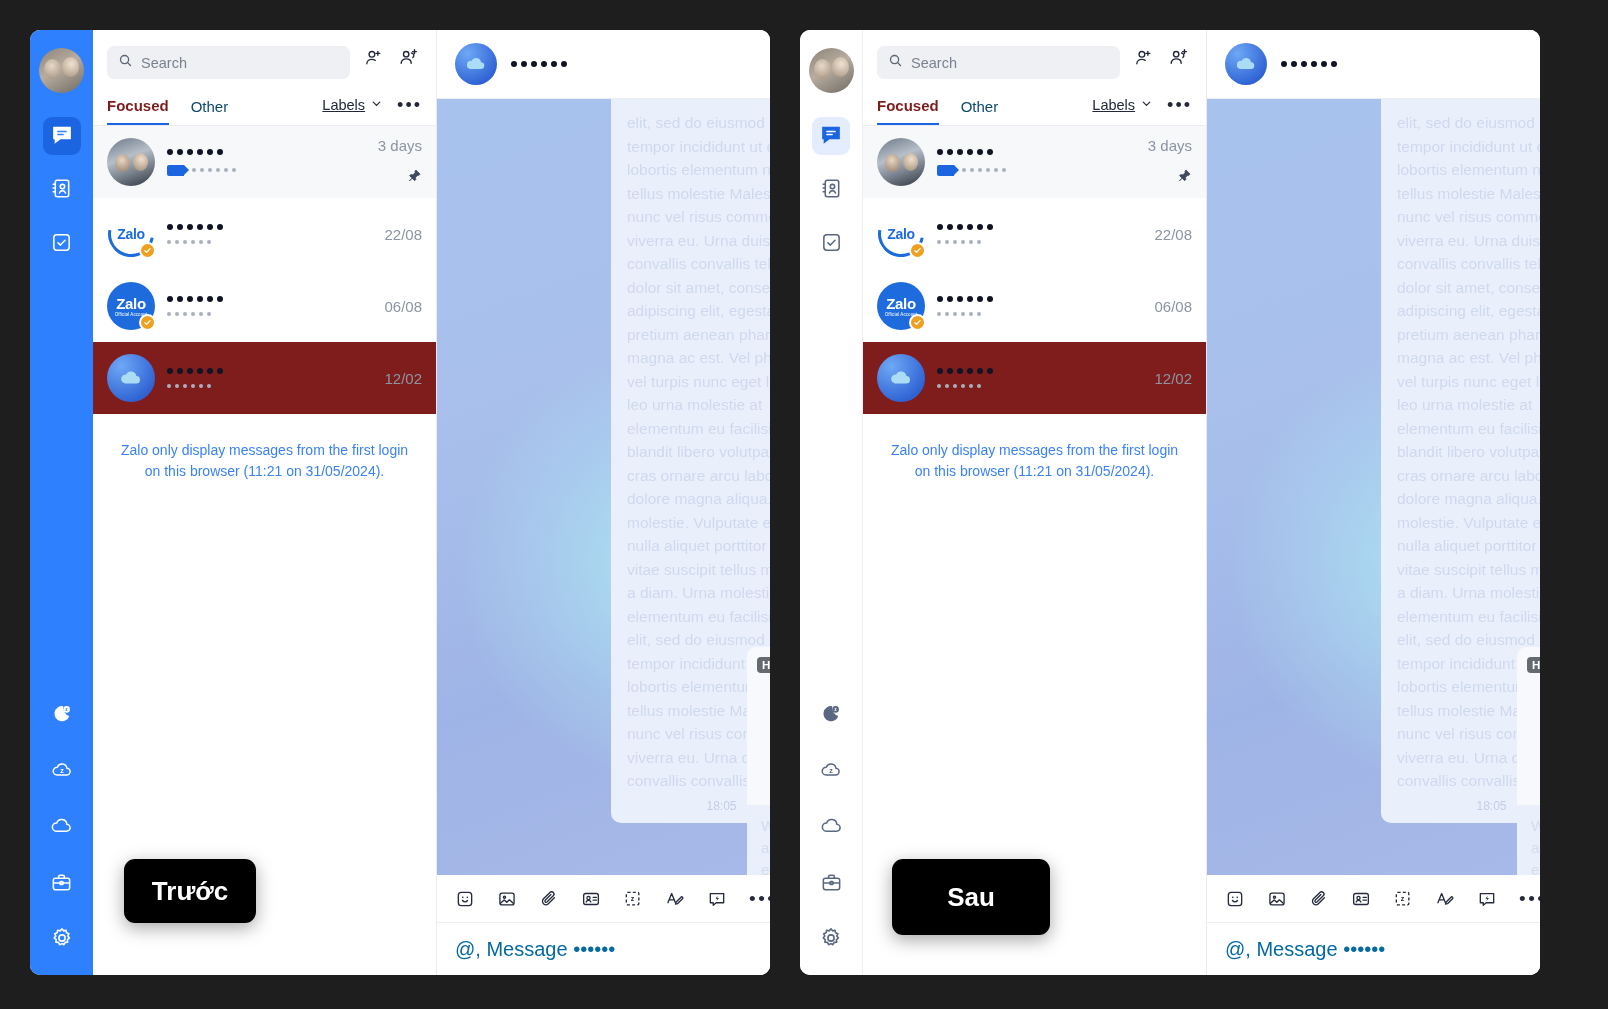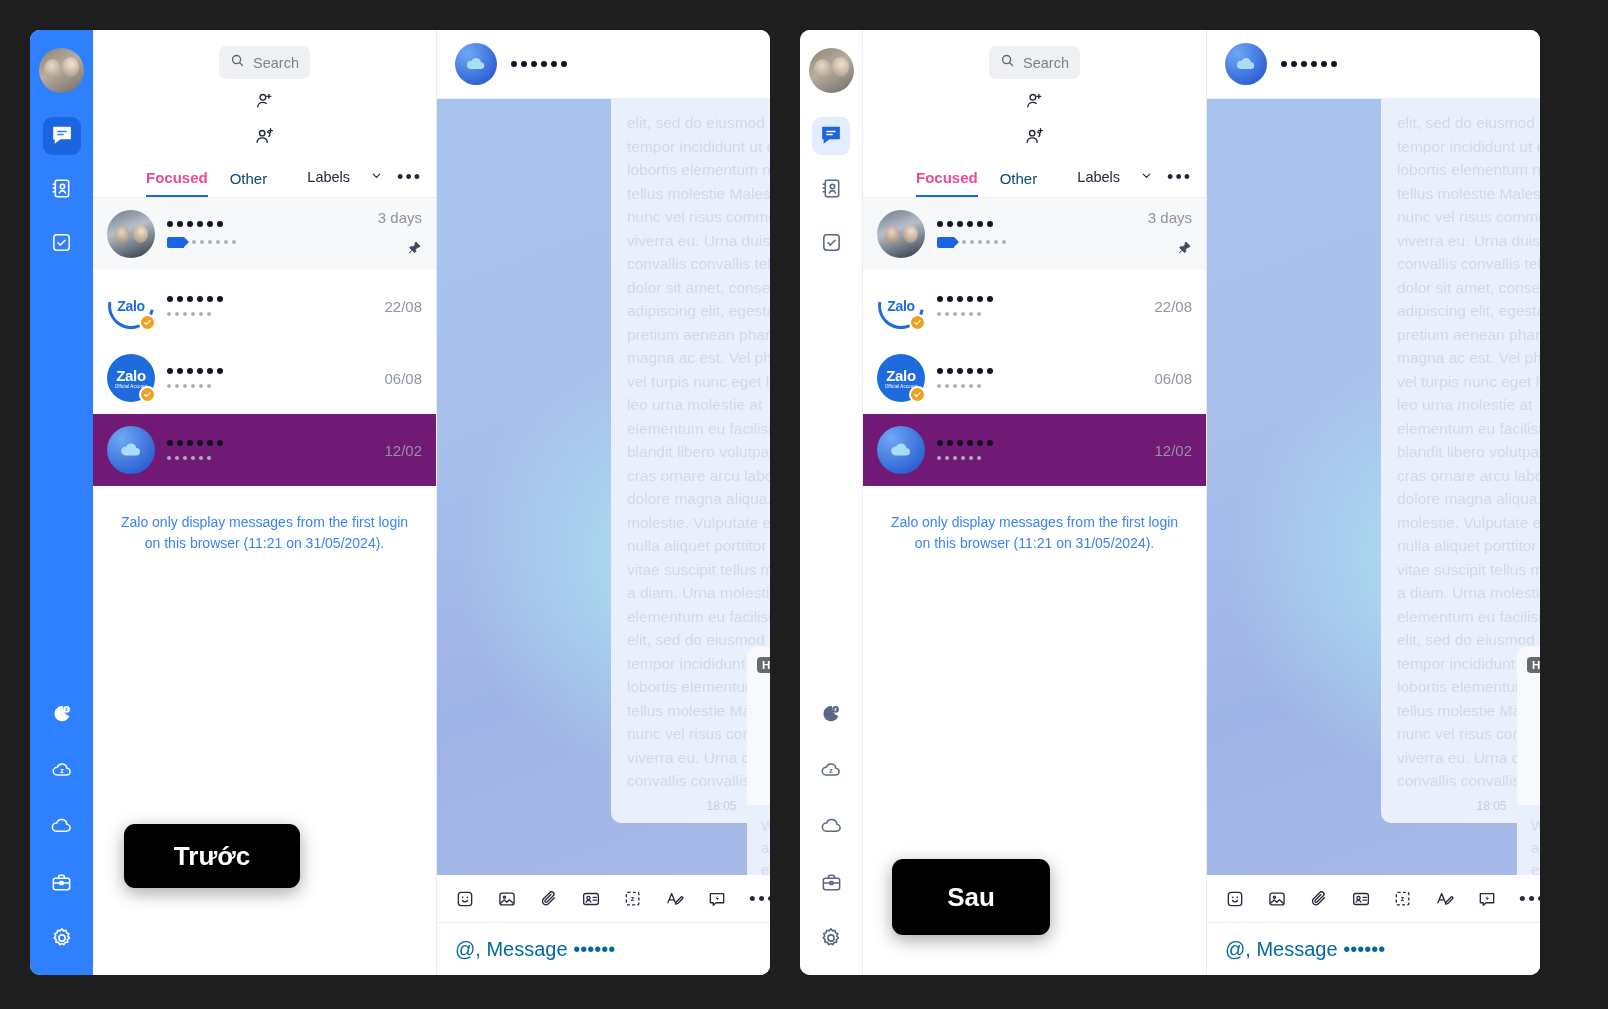--- a/index.html
+++ b/index.html
@@ -66,45 +66,45 @@
   .rail-bottom .rail-btn { margin-bottom: 18px; }
   .rail-bottom .rail-btn:last-child { margin-bottom: 0; }
 
   
   .list-col {
     width: 344px; flex: 0 0 344px;
     background: #ffffff;
     border-right: 1px solid #e9ebef;
     display: flex; flex-direction: column;
   }
-  .list-head { padding: 16px 14px 0 14px; display: flex; align-items: center; gap: 10px; flex-direction: column; }
+  .list-head { padding: 16px 14px 0 14px; display: flex; align-items: flex-start; gap: 10px; }
   .search-box {
     flex: 1 1 auto; height: 33px; background: #eef0f3; border-radius: 7px;
     display: flex; align-items: center; gap: 8px; padding: 0 11px;
   }
   .search-box svg { stroke: #5d6472; fill: none; flex: 0 0 auto; }
   .search-ph { color: #7b828f; font-size: 14.5px; }
   .head-ico { width: 26px; height: 26px; display: flex; align-items: center; justify-content: center; cursor: pointer; }
   .head-ico svg { stroke: #22283a; fill: none; }
 
   .tabs { display: flex; align-items: center; padding: 0 14px; margin-top: 14px; border-bottom: 1px solid #eceef2; }
   .tab { font-size: 15px; padding: 4px 0 9px 0; margin-right: 22px; cursor: pointer; color: #0c4a6e; }
-  .tab.active { color: #ec4899; font-weight: 600; border-bottom: 2.5px solid #1b66e0; margin-left: 39px; }
+  .tab.active { color: #7f1d1d; font-weight: 600; border-bottom: 2.5px solid #1b66e0; }
   .tabs-spacer { flex: 1 1 auto; }
-  .labels-btn { display: flex; gap: 20px; font-size: 14.5px; color: #22283a; cursor: pointer; padding-bottom: 9px; }
+  .labels-btn { display: flex; gap: 5px; font-size: 14.5px; color: #22283a; cursor: pointer; padding-bottom: 9px; text-decoration: underline; }
   .labels-btn svg { stroke: #22283a; fill: none; }
   .dots-btn { padding-bottom: 9px; margin-left: 14px; cursor: pointer; color: #22283a; font-size: 18px; letter-spacing: 2px; line-height: 10px; }
 
   .conv-list { flex: 0 0 auto; }
   .conv {
     height: 72px; display: flex; align-items: center; gap: 12px;
     padding: 0 14px; cursor: pointer; position: relative;
   }
   .conv.hover    { background: #f7f8fa; }
-  .conv.selected { background: #701a75; }
+  .conv.selected { background: #7f1d1d; }
   .conv-av { width: 48px; height: 48px; border-radius: 50%; flex: 0 0 auto; position: relative; overflow: visible; }
   .av-photo {
     width: 48px; height: 48px; border-radius: 50%; overflow: hidden;
     background: linear-gradient(160deg,#6d7887,#b6bfc9 40%,#2c3440);
     position: relative;
   }
   .av-photo::before, .av-photo::after { content: ""; position: absolute; border-radius: 50%; }
   .av-photo::before { width: 15px; height: 18px; left: 8px; top: 16px; background: radial-gradient(circle at 45% 35%,#e9d6c3,#8e7a66); }
   .av-photo::after  { width: 15px; height: 18px; right: 7px; top: 15px; background: radial-gradient(circle at 55% 35%,#f1e0cf,#9c8872); }
   .av-zalo-ring {
@@ -206,21 +206,21 @@
   .composer-input { height: 52px; display: flex; align-items: center; padding: 0 18px; }
   .composer-ph { font-size: 20px; color: #0369a1; display: inline-flex; align-items: center; gap: 6px; }
 
   
   .chip {
     position: absolute; background: #000000; color: #ffffff;
     border-radius: 11px; font-size: 26px; font-weight: 700;
     display: flex; align-items: center; justify-content: center;
     box-shadow: 0 5px 18px rgba(0,0,0,0.35);
   }
-  .chip.before { left: 124px; top: 824px; width: 176px; height: 64px; }
+  .chip.before { left: 124px; top: 859px; width: 132px; height: 64px; }
   .chip.after  { left: 892px; top: 859px; width: 158px; height: 76px; }
 </style>
 </head>
 <body>
 
 <div class="stage">
 
   <div class="window left">
 
     <div class="rail blue">

